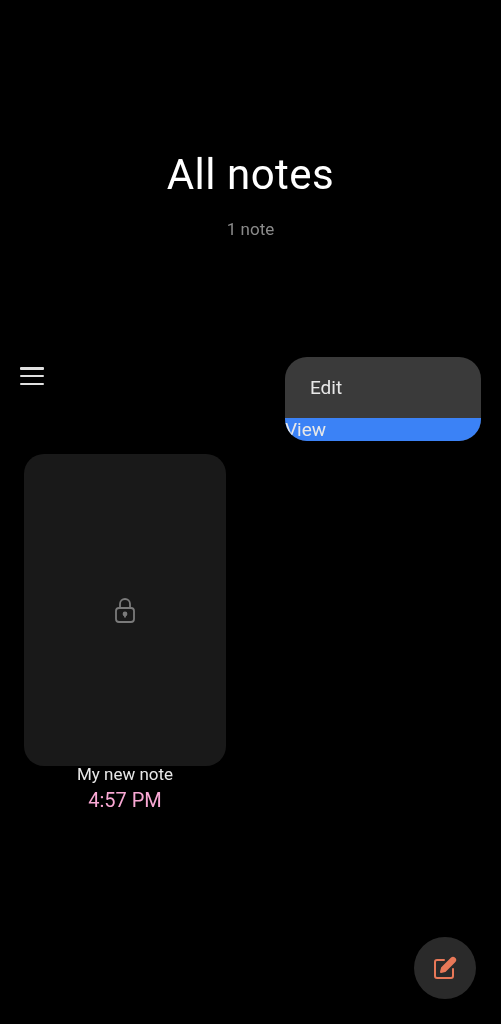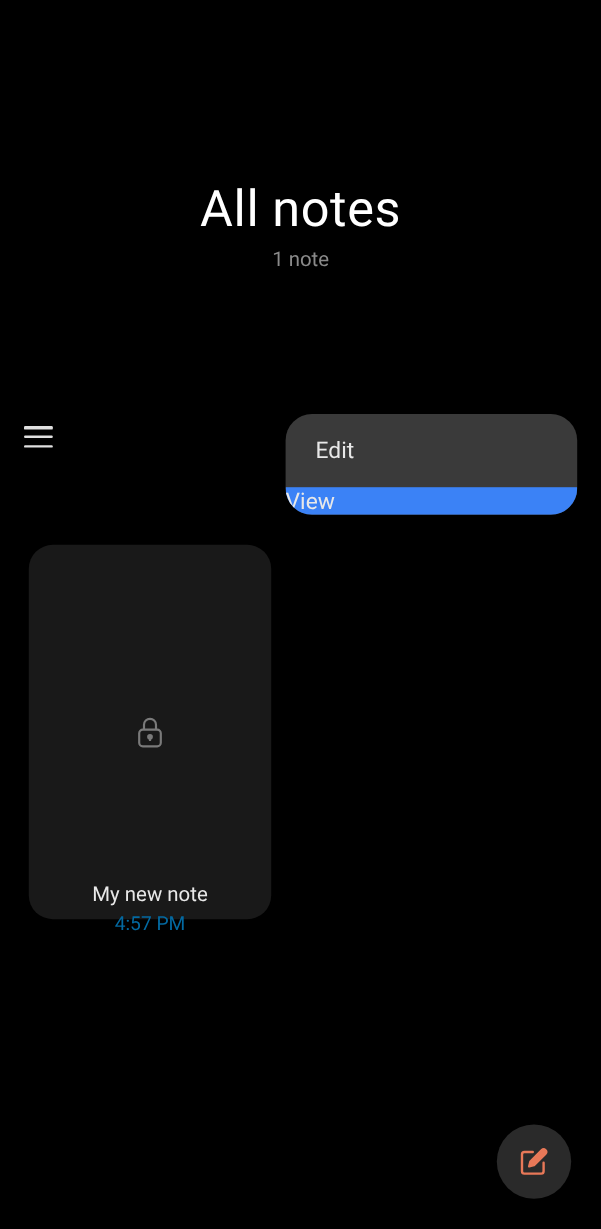--- a/index.html
+++ b/index.html
@@ -26,21 +26,21 @@
     .header-title {
       font-size: 42px;
       font-weight: 400;
       color: #ffffff;
       letter-spacing: 0.5px;
     }
     
     .header-subtitle {
       font-size: 17px;
       color: #8a8a8a;
-      margin-top: 8px;
+      margin-top: 20px;
     }
     
     .toolbar {
       display: flex;
       align-items: center;
       padding: 0 20px;
       margin-top: 128px;
       position: relative;
     }
     
@@ -60,21 +60,21 @@
       background: #e0e0e0;
       border-radius: 1px;
     }
     
     .dropdown-menu {
       position: absolute;
       right: 20px;
       top: -10px;
       background: #3a3a3a;
       border-radius: 22px;
-      width: 243px;
+      width: 196px;
       overflow: hidden;
       z-index: 10;
     }
     
     .dropdown-item {
       padding: 19px 25px;
       font-size: 19px;
       color: #e8e8e8;
       cursor: pointer;
     }
@@ -99,34 +99,34 @@
     }
     
     .lock-icon {
       width: 24px;
       height: 28px;
     }
     
     .note-info {
       position: absolute;
       left: 24px;
-      top: 736px;
+      top: 764px;
       width: 202px;
       text-align: center;
     }
     
     .note-title {
       font-size: 17px;
       color: #e8e8e8;
       font-weight: 400;
     }
     
     .note-time {
-      font-size: 16px;
-      color: #0369a1;
+      font-size: 20px;
+      color: #f9a8d4;
       margin-top: 4px;
     }
     
     .fab {
       position: absolute;
       right: 25px;
       bottom: 25px;
       width: 62px;
       height: 62px;
       background: #2a2a2a;

